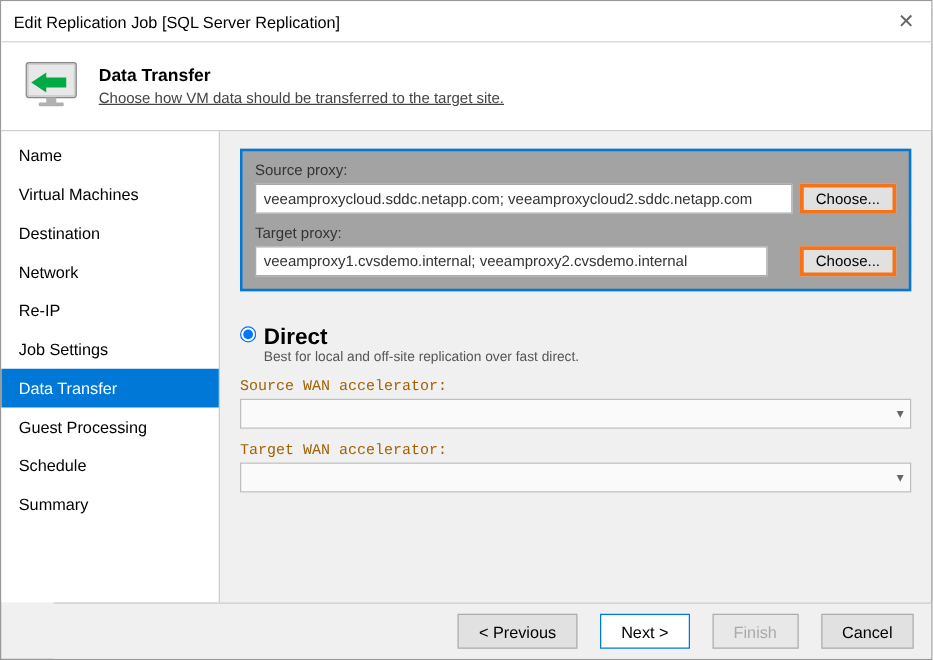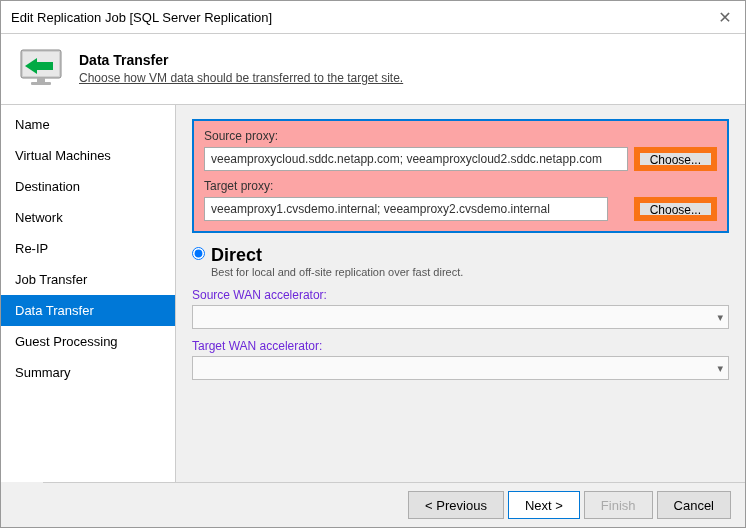--- a/index.html
+++ b/index.html
@@ -109,23 +109,23 @@
 
     .info-text {
       font-size: 12px;
       color: #333;
       margin-bottom: 10px;
       line-height: 1.5;
     }
 
     .proxy-box {
       border: 2px solid #0078d7;
-      background: #fca5a5;
+      background: #a3a3a3;
       padding: 8px 10px 10px 10px;
-      margin-bottom: 12px;
+      margin-bottom: 26px;
     }
     .proxy-label {
       font-size: 12px;
       color: #333;
       margin-bottom: 4px;
     }
     .proxy-row {
       display: flex;
       align-items: center;
       margin-bottom: 8px;
@@ -140,21 +140,21 @@
       font-size: 12px;
       color: #333;
       background: #fff;
     }
     .proxy-choose-btn {
       margin-left: 6px;
       height: 24px;
       padding: 0 10px;
       font-size: 12px;
       background: #e1e1e1;
-      border: 6px solid #f97316;
+      border: 3px solid #f97316;
       cursor: pointer;
       white-space: nowrap;
     }
 
     .radio-section { margin-bottom: 10px; }
     .radio-row {
       display: flex;
       align-items: flex-start;
       margin-bottom: 6px;
     }
@@ -170,22 +170,23 @@
       color: #000;
     }
     .radio-desc {
       font-size: 11px;
       color: #555;
     }
 
     .wan-section { margin-top: 10px; }
     .wan-label {
       font-size: 12px;
-      color: #6d28d9;
+      color: #a16207;
       margin-bottom: 3px;
+      font-family: Liberation Mono, monospace;
     }
     .wan-select {
       width: 100%;
       height: 24px;
       border: 1px solid #aaa;
       background: #fff;
       font-size: 12px;
       padding: 0 4px;
       color: #999;
       appearance: none;
@@ -207,21 +208,21 @@
       pointer-events: none;
     }
 
     .footer {
       border-top: 1px solid #ccc;
       background: #f0f0f0;
       padding: 8px 14px;
       display: flex;
       justify-content: flex-end;
       align-items: center;
-      gap: 4px;
+      gap: 18px;
       margin-left: 42px;
     }
     .footer-btn {
       height: 28px;
       padding: 0 16px;
       font-size: 13px;
       background: #e1e1e1;
       border: 1px solid #adadad;
       cursor: pointer;
     }
@@ -278,27 +279,30 @@
       <div class="sidebar-item">
         <span>Destination</span>
       </div>
       <div class="sidebar-item">
         <span>Network</span>
       </div>
       <div class="sidebar-item">
         <span>Re-IP</span>
       </div>
       <div class="sidebar-item">
-        <span>Job Transfer</span>
+        <span>Job Settings</span>
       </div>
       <div class="sidebar-item active">
         <span>Data Transfer</span>
       </div>
       <div class="sidebar-item">
         <span>Guest Processing</span>
+      </div>
+      <div class="sidebar-item">
+        <span>Schedule</span>
       </div>
       <div class="sidebar-item">
         <span>Summary</span>
       </div>
     </div>
 
     <div class="main-content">
 
       <div class="proxy-box">
 

